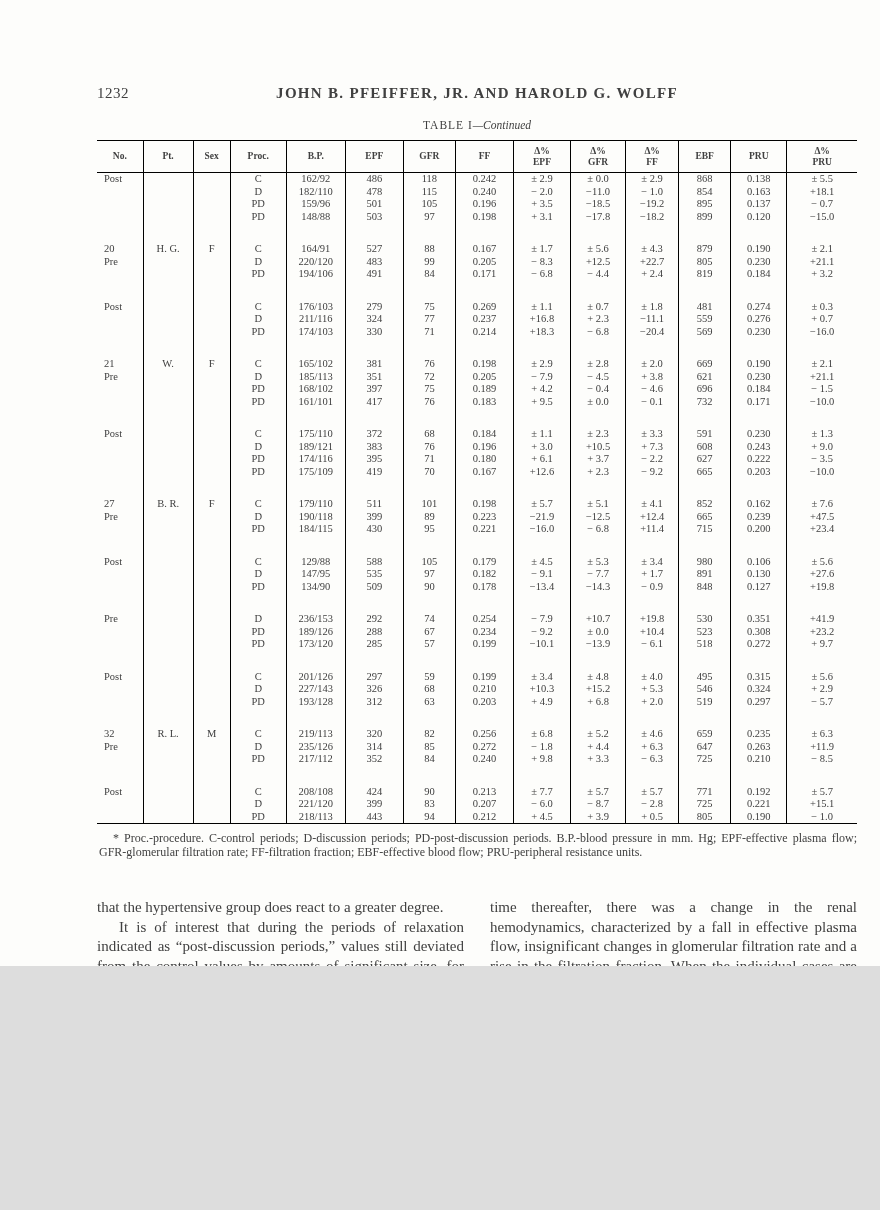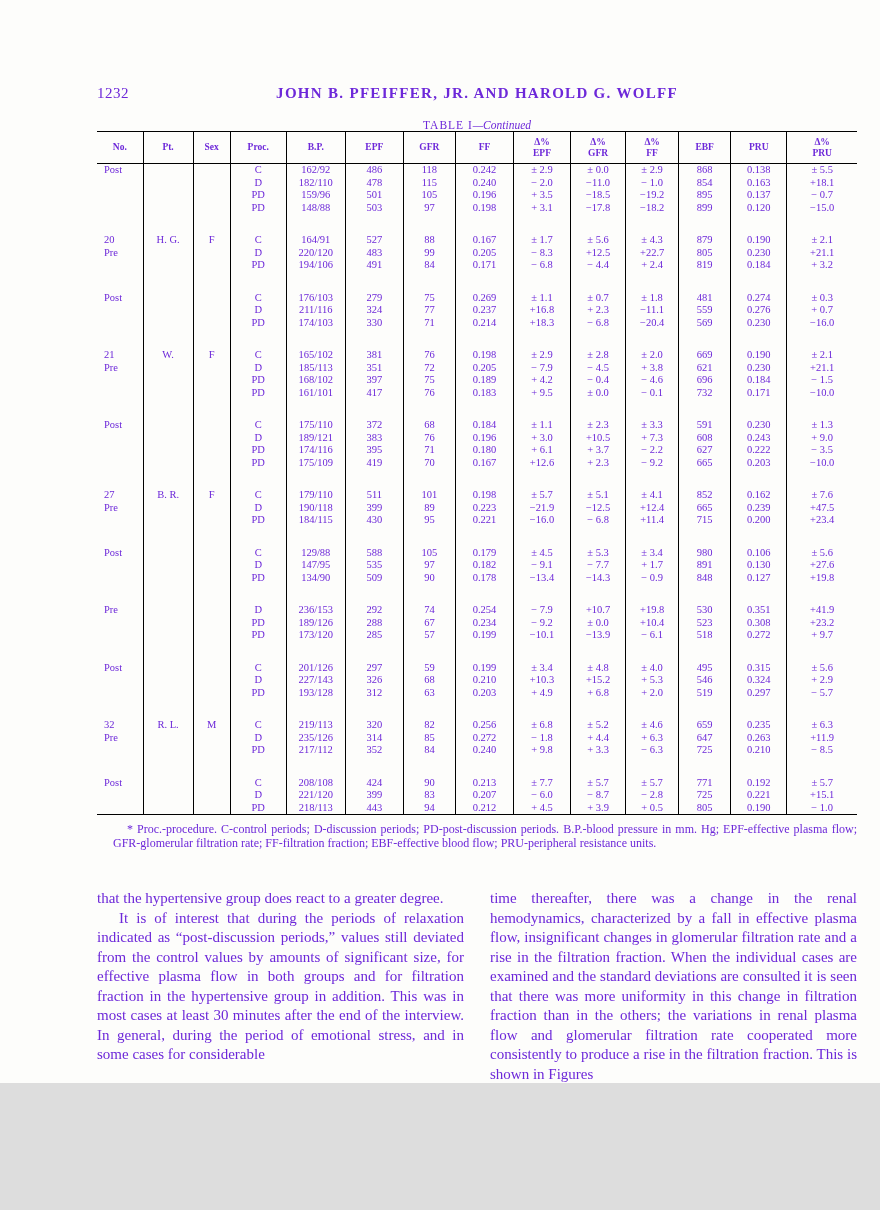--- a/index.html
+++ b/index.html
@@ -1,45 +1,45 @@
 <!DOCTYPE html>
 <html><head>
 <meta charset="utf-8">
 <style>
   html, body { margin: 0; padding: 0; background: #ddd; }
   .page {
-    width: 880px; height: 1083px; background: #fdfdfb; color: #6d28d9;
+    width: 880px; height: 966px; background: #fdfdfb; color: #404040;
     position: relative; box-sizing: border-box; overflow: hidden;
     padding: 84px 23px 0 97px;
     font-family: "Liberation Serif", serif;
   }
   .head { position: relative; text-align: center; height: 20px; }
   .pageno { position: absolute; left: 0; top: 1px; font-size: 15px; letter-spacing: .5px; }
   .running { font-weight: bold; font-size: 15px; letter-spacing: 1.3px; }
   .caption { text-align: center; margin-top: 15px; font-size: 11.5px; }
   .cap-title { letter-spacing: 1px; }
   .cap-cont { font-style: italic; }
   table.data {
-    border-collapse: collapse; table-layout: fixed; width: 760px; 
+    border-collapse: collapse; table-layout: fixed; width: 760px; margin-top: 9px;
     border-top: 1.5px solid #000; border-bottom: 1.5px solid #000;
   }
   .data th {
     font-size: 9.5px; font-weight: bold; line-height: 10.5px; padding: 5px 1px;
     border-bottom: 1px solid #000; white-space: pre-line; vertical-align: middle;
     text-align: center;
   }
   .data td {
     font-size: 10.5px; line-height: 12.5px; padding: 0 1px; text-align: center;
     white-space: pre; vertical-align: top; overflow: hidden;
   }
   .data th + th, .data td + td { border-left: 1px solid #000; }
   .data tr.spacer td { height: 20px; }
   .data td.c-no { text-align: left; padding-left: 7px; }
   .footnote {
-    margin: 7px 0 0 16px; font-size: 12px; line-height: 14px;
+    margin: 7px 0 0 2px; font-size: 12px; line-height: 14px;
     text-align: justify; text-indent: 14px;
   }
   .columns { display: flex; justify-content: space-between; margin-top: 39px; }
   .col { width: 367px; font-size: 15px; line-height: 19.5px; text-align: justify; }
   .col p { margin: 0; }
   .col p.indent { text-indent: 22px; }
 </style>
 </head>
 <body>
 

